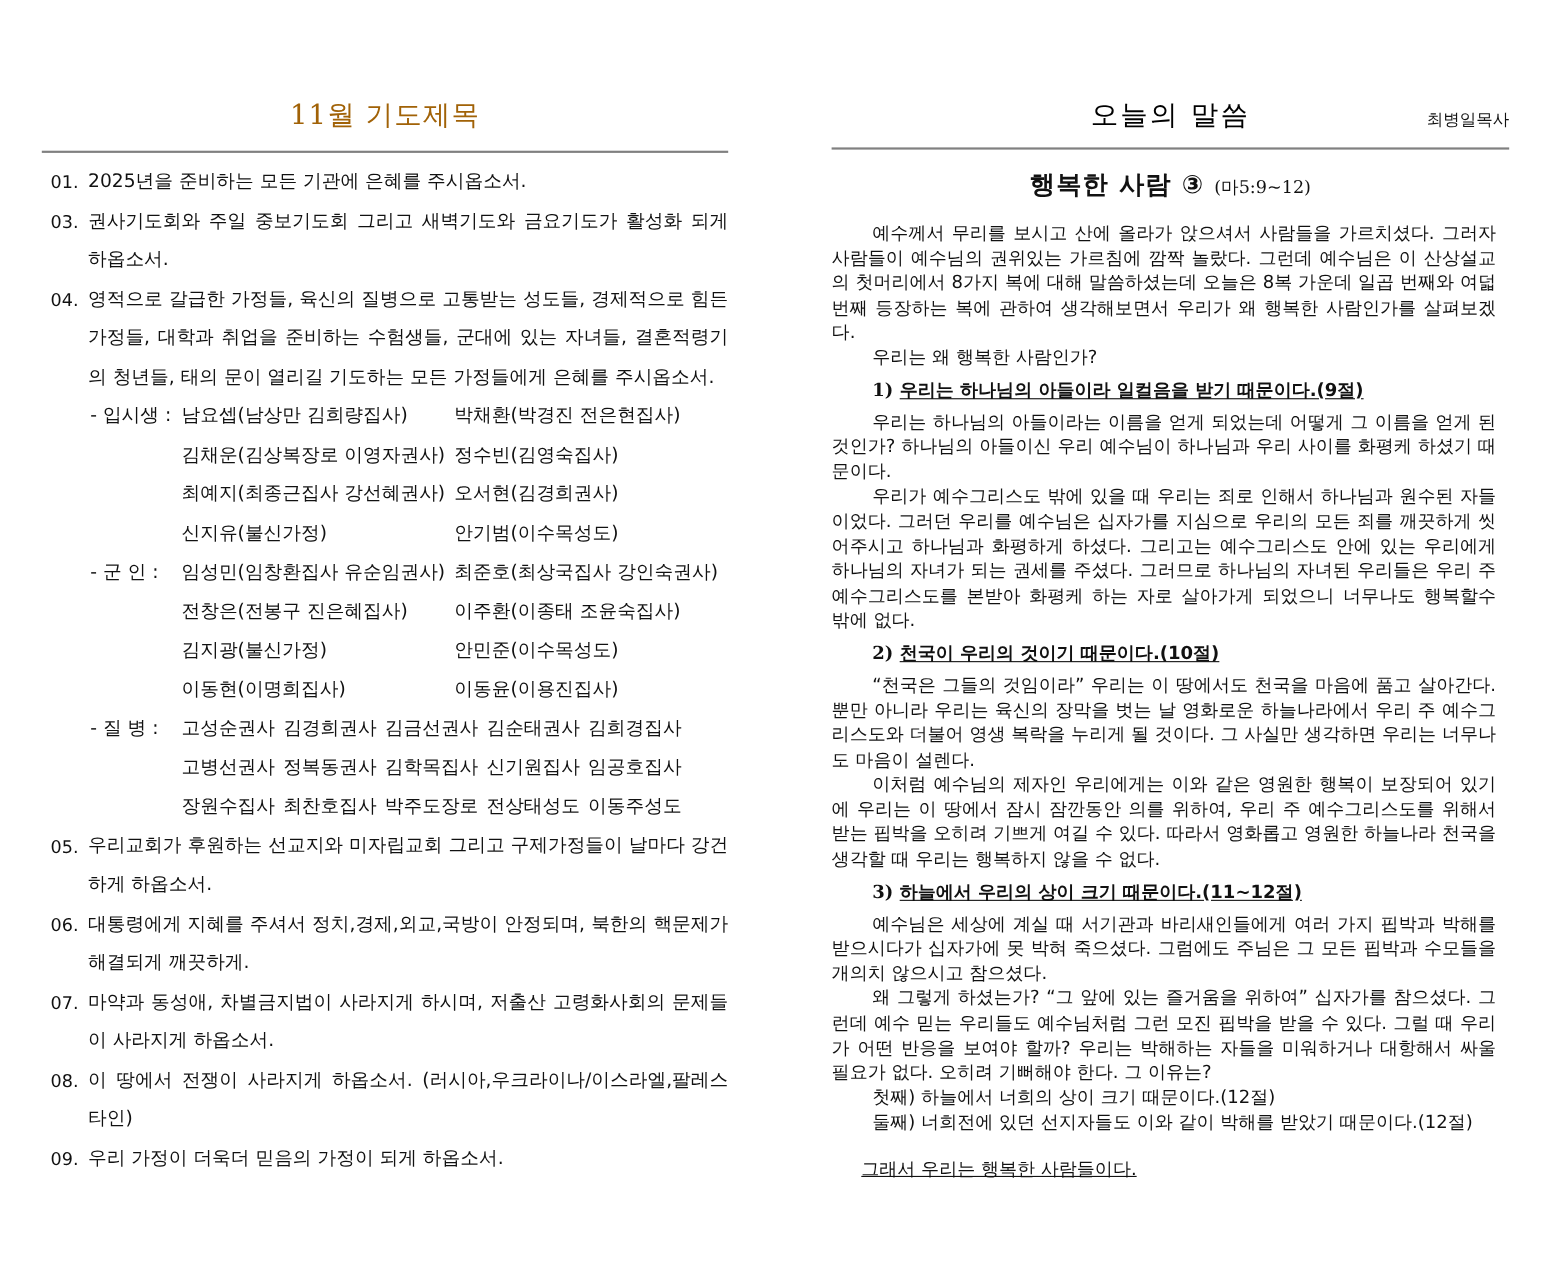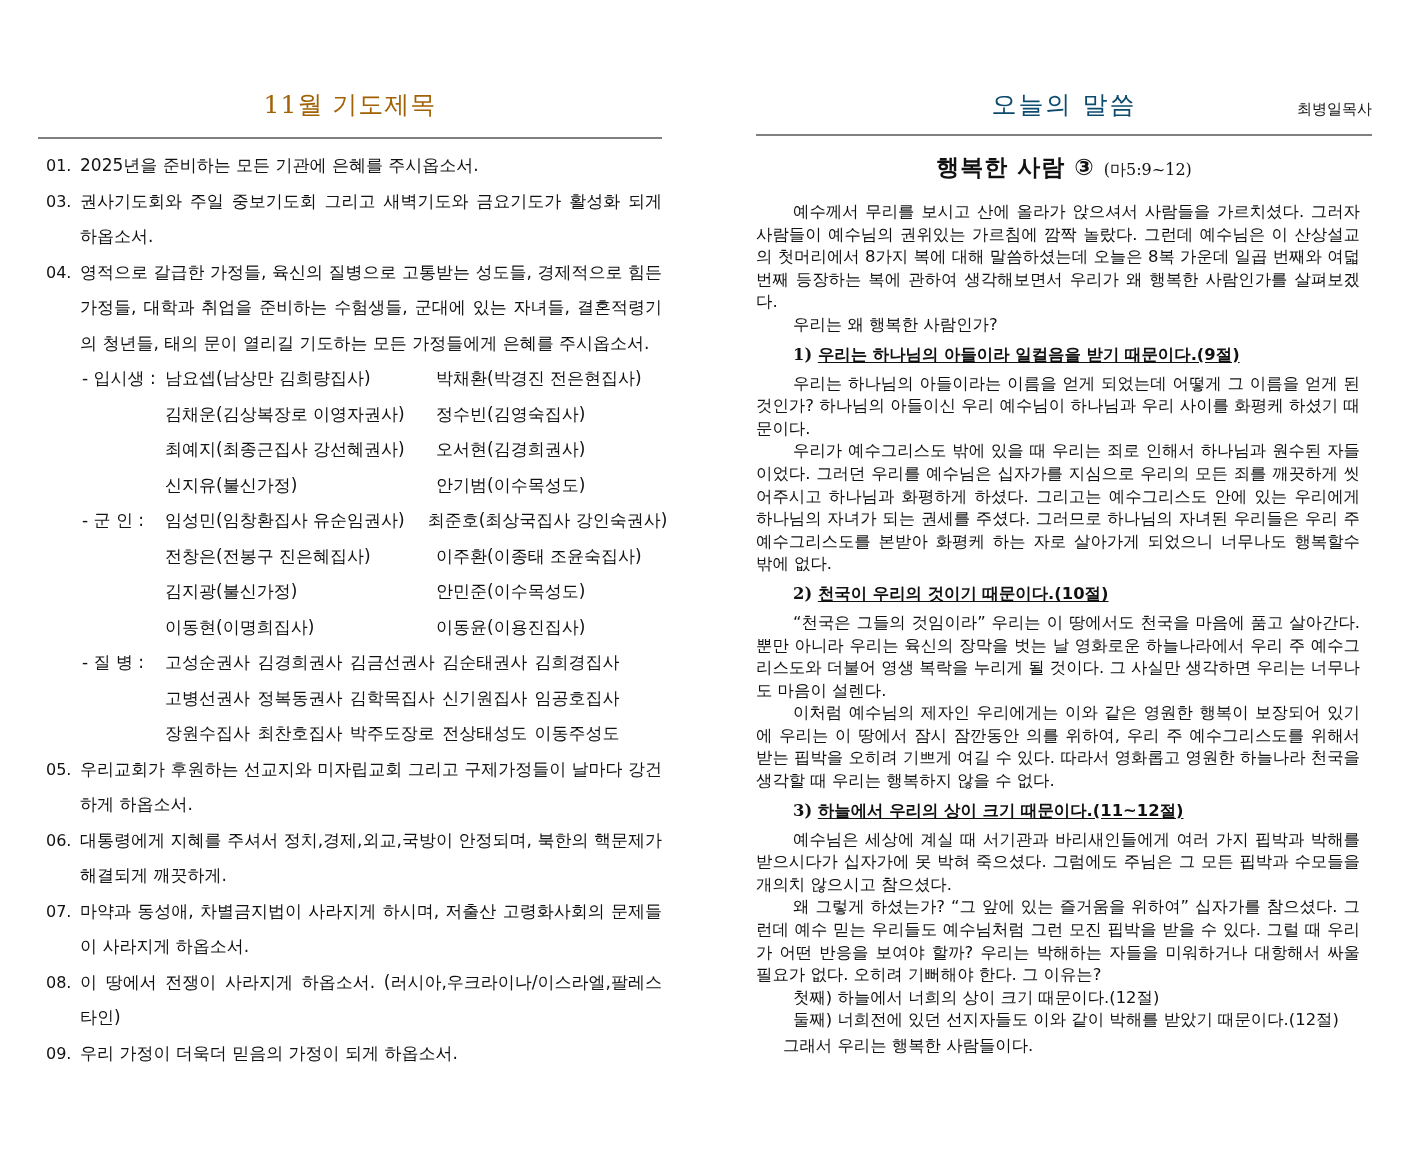--- a/index.html
+++ b/index.html
@@ -20,44 +20,44 @@
   .left-divider { top: 137px; left: 0; width: 624px; }
 
   .prayer-list { position: absolute; top: 148px; left: 8px; width: 616px; font-size: 17px; }
   .prayer-item { position: relative; padding-left: 34px; line-height: 35.5px; }
   .prayer-num { position: absolute; left: 0; top: 0; font-size: 16px; }
   .prayer-text { display: block; text-align: justify; text-align-last: left; }
 
   .group { position: relative; margin-left: 36px; line-height: 35.5px; font-size: 17px; }
   .group-label { position: absolute; left: 0; top: 0; width: 86px; white-space: pre; }
   .group-names { margin-left: 83px; }
-  .names-row { display: flex; white-space: nowrap; gap: 23px; }
+  .names-row { display: flex; white-space: nowrap; }
   .names-row .c1 { width: 248px; }
   .sick-row { white-space: nowrap; word-spacing: 2px; }
 
   .right-title {
     position: absolute; top: 88px; left: 0; width: 616px; text-align: center;
-    font-size: 25px; letter-spacing: 2px; color: #0c4a6e;
+    font-size: 25px; letter-spacing: 2px; color: #000000;
   }
   .pastor { position: absolute; top: 100px; right: 0; font-size: 15px; }
   .right-divider { top: 134px; left: 0; width: 616px; }
 
   .sermon-title { position: absolute; top: 152px; left: 0; width: 616px; text-align: center; }
   .sermon-title .main { font-size: 23px; font-weight: bold; letter-spacing: 1px; }
   .sermon-title .ref { font-family: "DejaVu Serif", "Liberation Serif", serif; font-size: 16px; margin-left: 4px; }
 
   .sermon-body { position: absolute; top: 201px; left: 0; width: 604px; font-size: 16.4px; line-height: 22.6px; }
   .para { text-indent: 37px; text-align: justify; margin: 0; }
   .heading {
     margin: 5px 0 5px 37px; font-weight: bold; font-size: 16.4px; line-height: 26px;
   }
   .heading .hn { font-family: "DejaVu Serif", "Liberation Serif", serif; }
   .heading .ht { text-decoration: underline; text-underline-offset: 2px; }
   .reason { margin: 0 0 0 37px; }
-  .closing { margin: 3px 0 0 27px; }
+  .closing { margin: 20px 0 0 27px; text-decoration: underline; }
 </style>
 </head>
 <body>
 
 <div class="page-left">
   <div class="left-title">11월 기도제목</div>
   <div class="divider left-divider"></div>
 
   <div class="prayer-list">
     <div class="prayer-item">

